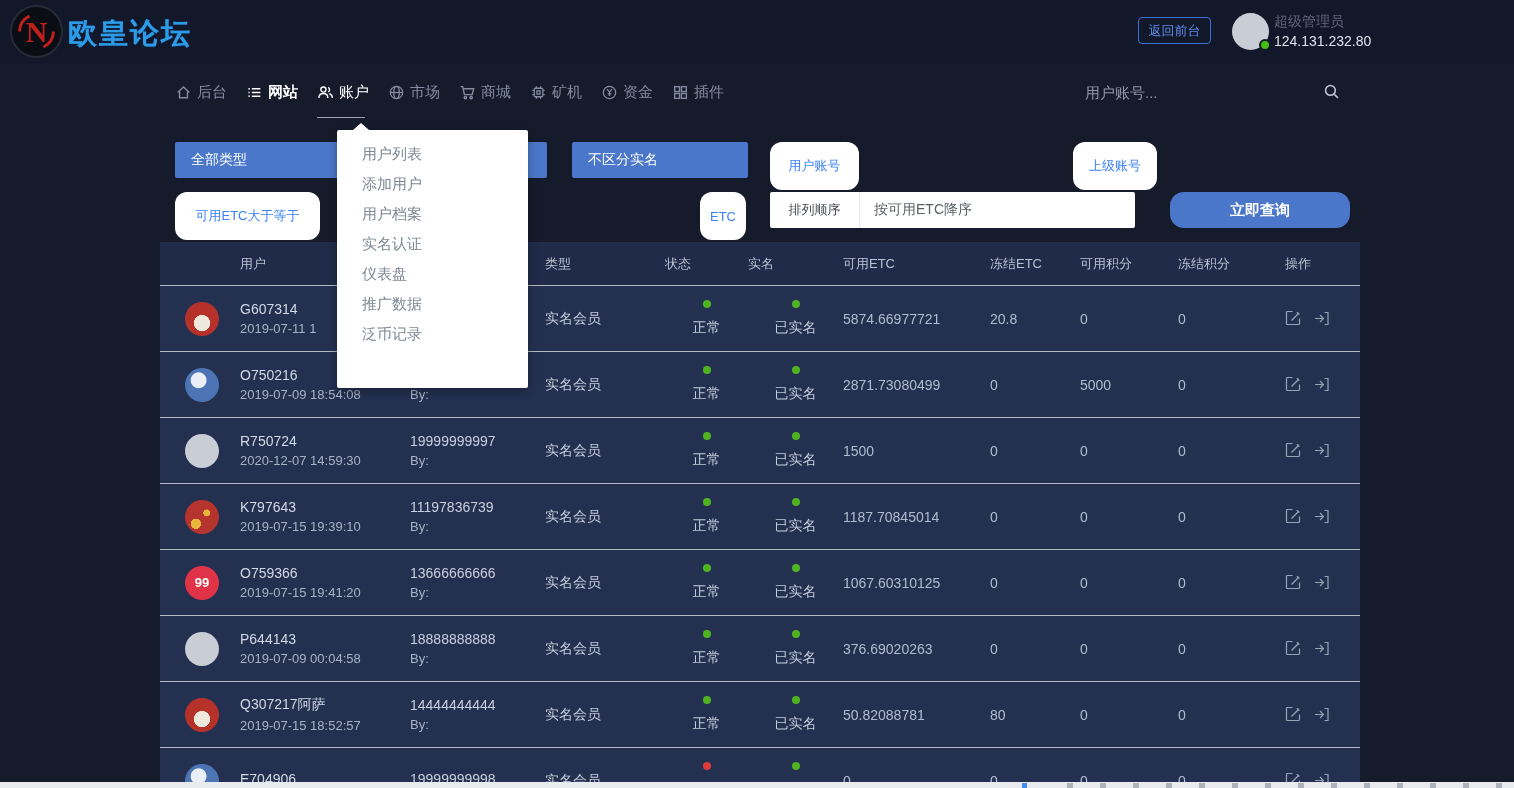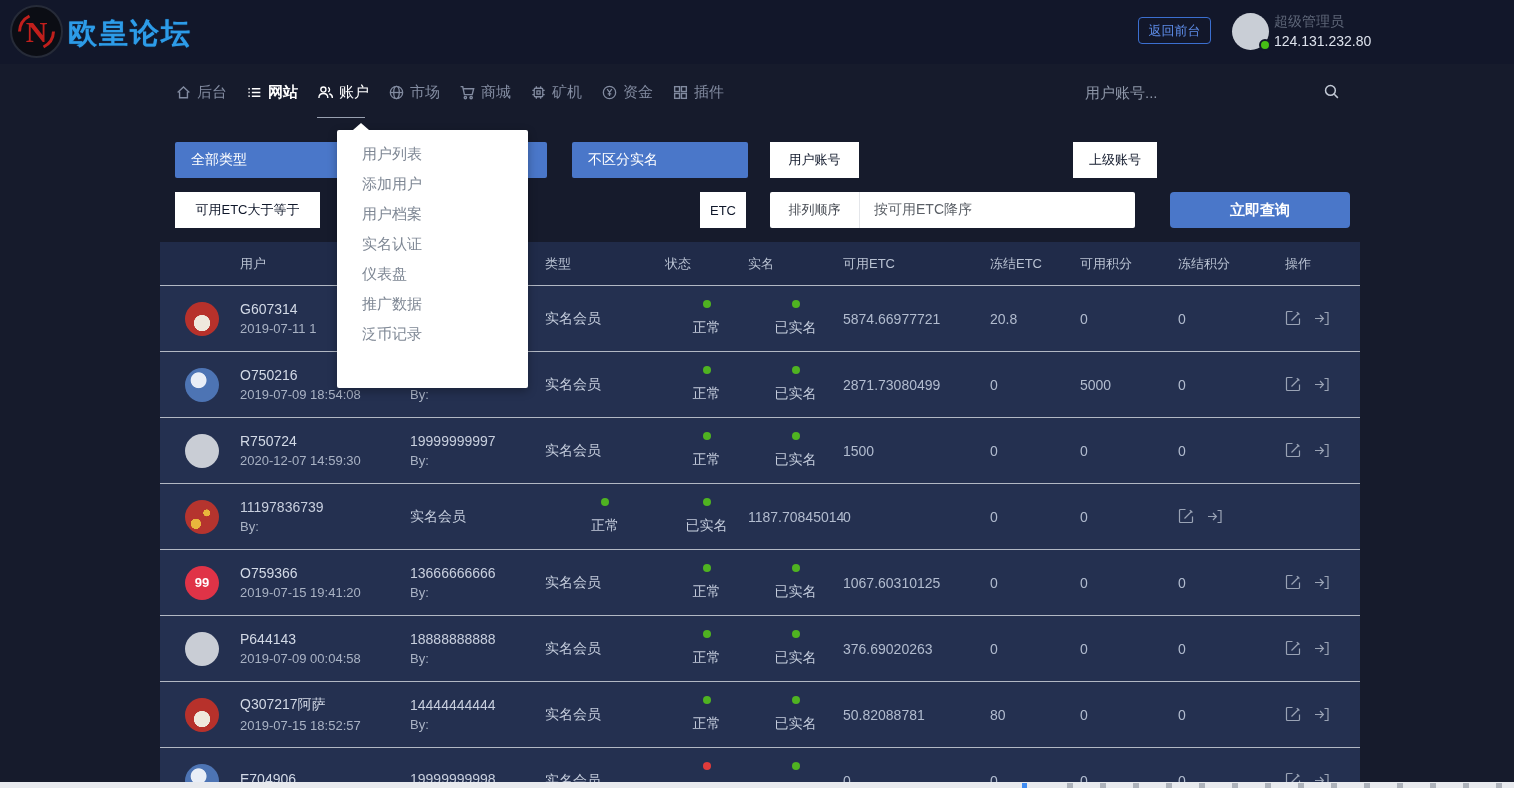--- a/index.html
+++ b/index.html
@@ -26,25 +26,25 @@
   .nav-item.open { color:#ffffff; }
   .nav-item.open::after { content:""; position:absolute; left:0; bottom:2px; width:48px; height:1px; background:#98a0b0; }
   .nav-search { position:absolute; left:1085px; top:14px; width:255px; height:30px; }
   .nav-search input { width:225px; height:28px; background:transparent; border:none; outline:none; color:#cfd6e4; font-size:15px; font-family:inherit; }
   .nav-search input::placeholder { color:#8d96a8; }
   .search-icon { position:absolute; right:0; top:5px; width:17px; height:17px; color:#c3cad6; cursor:pointer; }
   .search-icon svg { width:17px; height:17px; }
 
   
   .blue-select { position:absolute; height:36px; background:#4a77c9; border-radius:2px; color:#fff; font-size:14px; display:flex; align-items:center; padding-left:16px; cursor:pointer; }
-  .white-label { position:absolute; height:36px; background:#fff; border-radius:0; color:#0f172a; font-size:13px; display:flex; align-items:center; justify-content:center; cursor:pointer; }
+  .white-label { position:absolute; height:48px; background:#fff; border-radius:12px; color:#3b82f6; font-size:13px; display:flex; align-items:center; justify-content:center; cursor:pointer; }
   .sort-group { position:absolute; left:770px; top:192px; width:365px; height:36px; background:#fff; border-radius:2px; display:flex; }
   .sort-label { width:90px; height:36px; display:flex; align-items:center; justify-content:center; color:#42474f; font-size:13px; border-right:1px solid #e4e6ea; }
   .sort-value { flex:1; display:flex; align-items:center; padding-left:14px; color:#5a5f66; font-size:14px; cursor:pointer; }
-  .query-btn { position:absolute; left:1170px; top:192px; width:180px; height:36px; background:#4a77c9; border:none; border-radius:4px; color:#fff; font-size:15px; font-weight:bold; cursor:pointer; }
+  .query-btn { position:absolute; left:1170px; top:192px; width:180px; height:36px; background:#4a77c9; border:none; border-radius:14px; color:#fff; font-size:15px; font-weight:bold; cursor:pointer; }
 
   
   .user-table { position:absolute; left:160px; top:242px; width:1200px; height:546px; background:#243050; }
   .tgrid { display:grid; grid-template-columns:80px 170px 135px 120px 83px 95px 147px 90px 98px 107px 1fr; align-items:center; }
   .thead { height:44px; background:#202b49; border-bottom:1px solid #b2b8c4; color:#b9c2d2; font-size:13px; }
   .trow { height:66px; border-bottom:1px solid #b2b8c4; color:#c3cbdb; font-size:14px; }
   .av { width:34px; height:34px; border-radius:50%; margin-left:25px; display:flex; align-items:center; justify-content:center; color:#fff; font-weight:bold; font-size:13px; }
   .av.red-poster { background:radial-gradient(circle at 50% 62%, #efe9dd 0 29%, #b7312b 31%); }
   .av.blue-globe { background:radial-gradient(circle at 40% 36%, #e9eef7 0 25%, #4d74b4 28%); }
   .av.gray { background:#c9cdd5; }
@@ -336,20 +336,24 @@
               <path d="M11.5 2.5h3.5v12h-3.5"></path>
             </svg>
           </span>
         </div>
       </div>
       <div class="trow tgrid">
         <div>
           <div class="av red-gold"></div>
         </div>
         <div class="stack">
+          <span class="u-name">K797643</span>
+          <span class="u-date">2019-07-15 19:39:10</span>
+        </div>
+        <div class="stack">
           <span class="u-phone">11197836739</span>
           <span class="u-by">By:</span>
         </div>
         <div>实名会员</div>
         <div class="dotcell">
           <span class="dot green"></span>
           <span>正常</span>
         </div>
         <div class="dotcell">
           <span class="dot green"></span>

